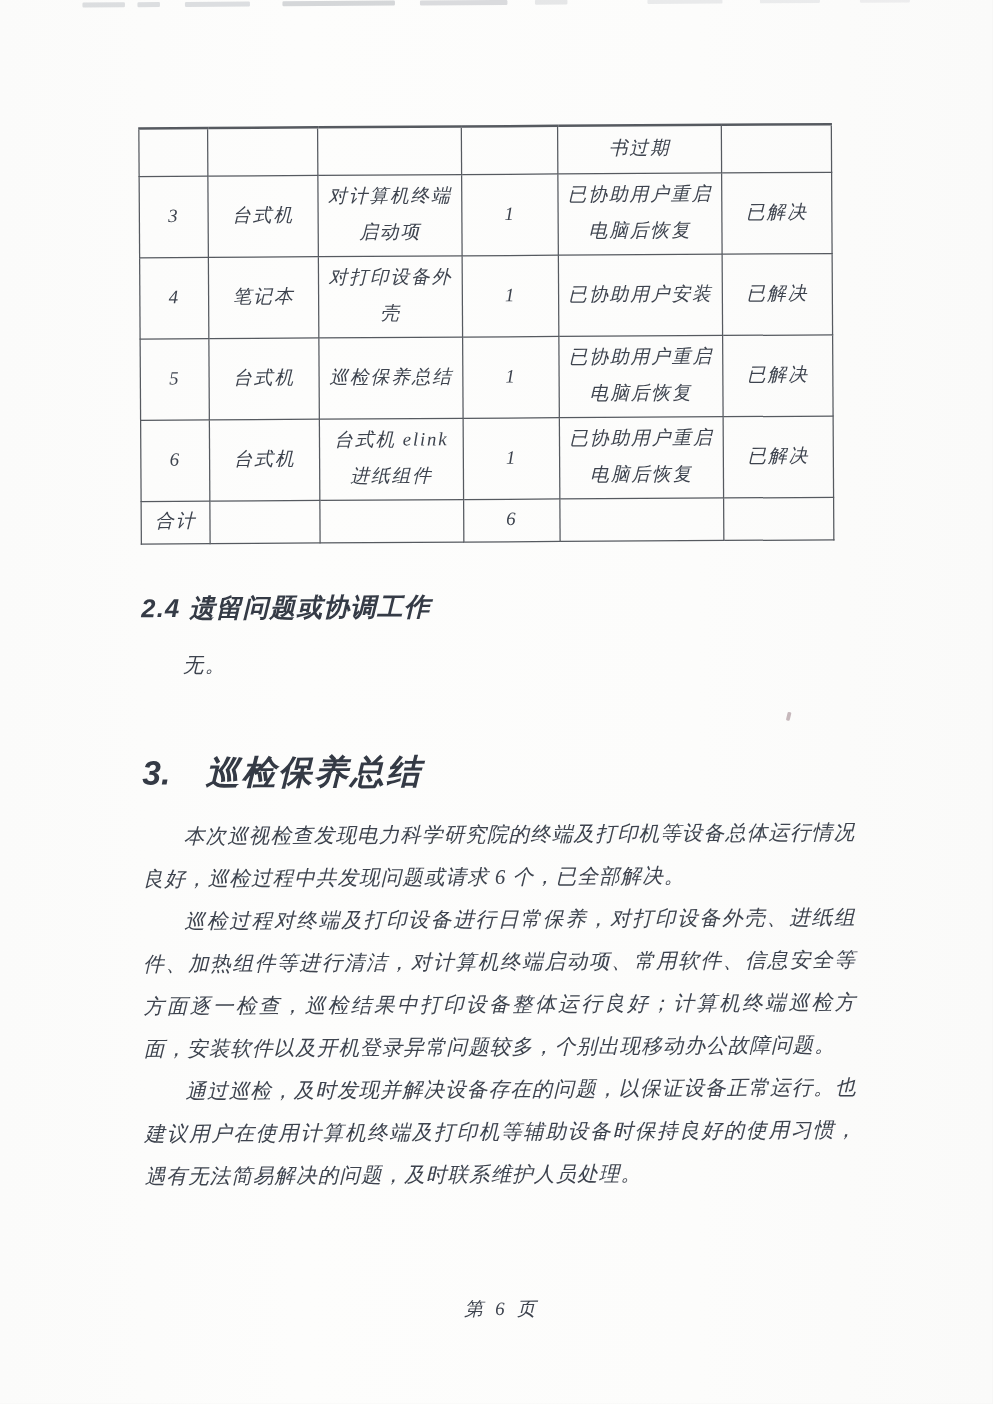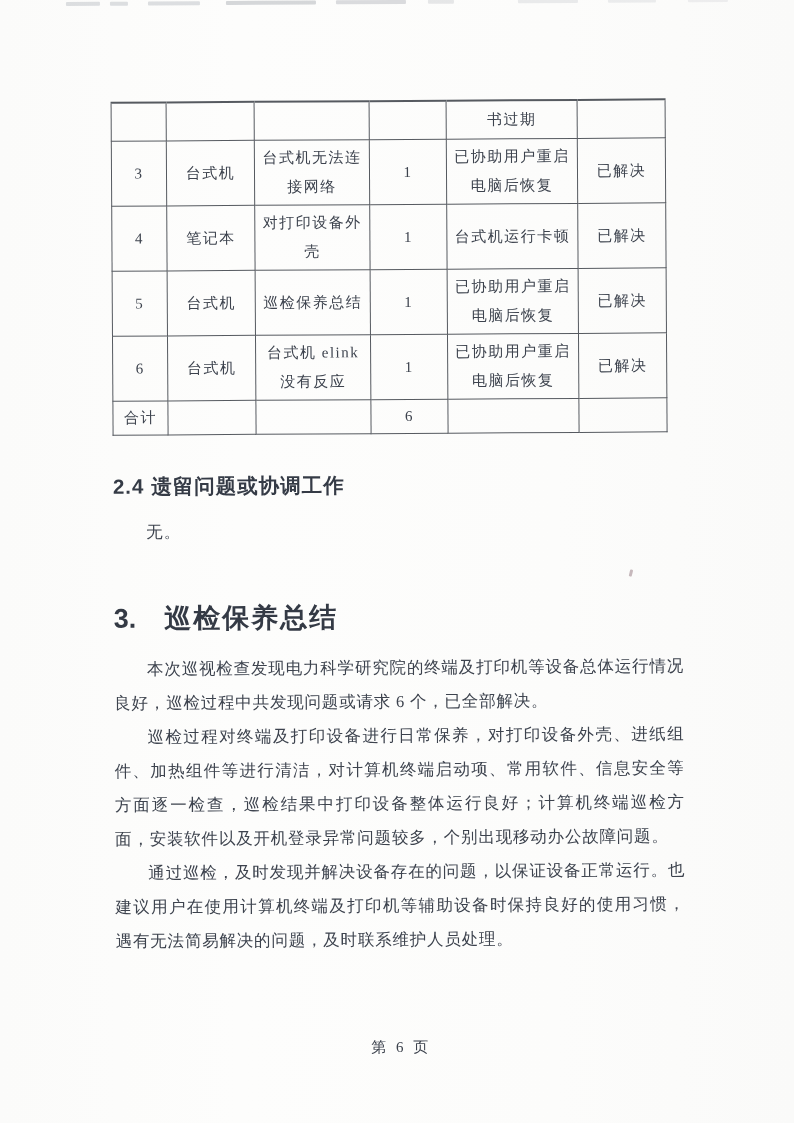--- a/index.html
+++ b/index.html
@@ -6,20 +6,21 @@
   body{
     width:794px;height:1123px;
     background:#f6f6f5;
     font-family:"Liberation Serif", serif;
     overflow:hidden;
     position:relative;
   }
   .page{
     position:absolute;inset:0;
     background:linear-gradient(90deg,#fbfbfa 0%,#fdfdfc 30%,#fcfcfb 70%,#fafaf9 100%);
+    font-style:italic;
   }
   .tilt{
     position:absolute;inset:0;
     transform:rotate(-0.35deg);
     transform-origin:50% 30%;
     color:#3d434e;
   }
   
   .top-artifacts{position:absolute;top:0;left:0;right:0;height:6px;}
   .top-artifacts span{
@@ -120,45 +121,45 @@
           <td></td>
           <td></td>
           <td></td>
           <td></td>
           <td>书过期</td>
           <td></td>
         </tr>
         <tr class="row-data">
           <td>3</td>
           <td>台式机</td>
-          <td>台式机无法连接网络</td>
+          <td>对计算机终端启动项</td>
           <td>1</td>
           <td>已协助用户重启电脑后恢复</td>
           <td>已解决</td>
         </tr>
         <tr class="row-data">
           <td>4</td>
           <td>笔记本</td>
           <td>对打印设备外壳</td>
           <td>1</td>
-          <td>台式机运行卡顿</td>
+          <td>已协助用户安装</td>
           <td>已解决</td>
         </tr>
         <tr class="row-data">
           <td>5</td>
           <td>台式机</td>
           <td>巡检保养总结</td>
           <td>1</td>
           <td>已协助用户重启电脑后恢复</td>
           <td>已解决</td>
         </tr>
         <tr class="row-data">
           <td>6</td>
           <td>台式机</td>
-          <td>台式机 elink 没有反应</td>
+          <td>台式机 elink 进纸组件</td>
           <td>1</td>
           <td>已协助用户重启电脑后恢复</td>
           <td>已解决</td>
         </tr>
         <tr class="row-total">
           <td>合计</td>
           <td></td>
           <td></td>
           <td>6</td>
           <td></td>

